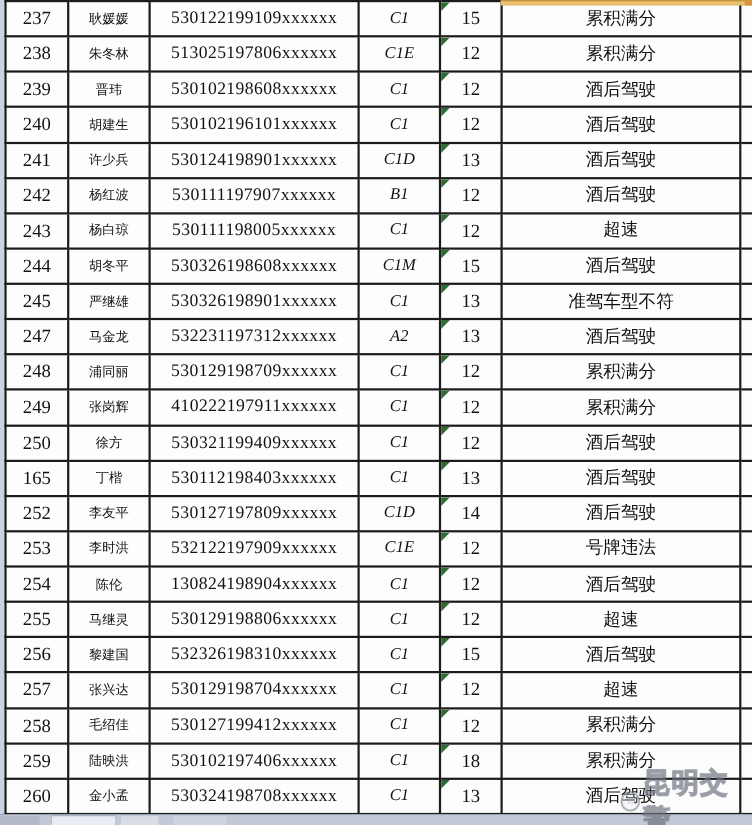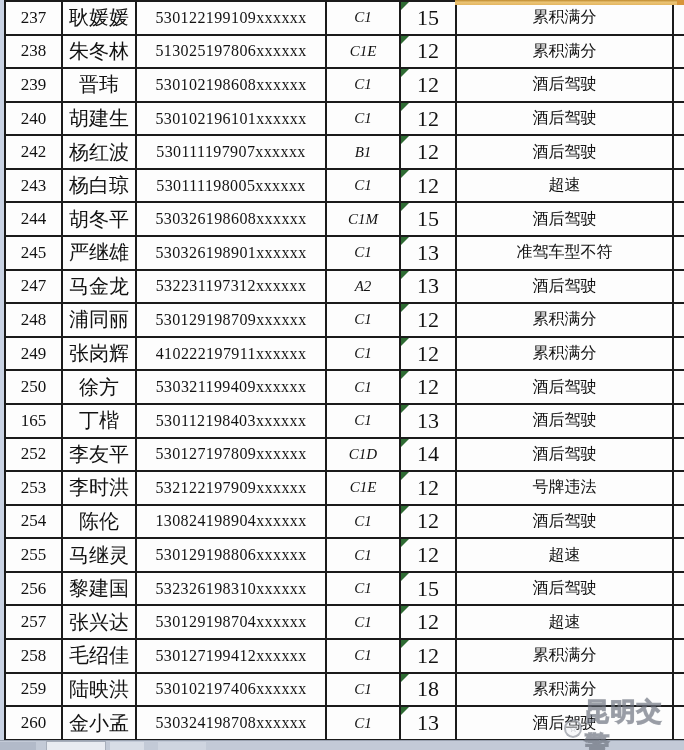--- a/index.html
+++ b/index.html
@@ -22,24 +22,24 @@
     background:#fdfdfd;
   }
   table.grid td{
     border:2px solid #1b1b1b;
     text-align:center;vertical-align:middle;
     color:#121212;
     padding:0;
     overflow:hidden;white-space:nowrap;
   }
   td.c-no{font-size:17px;}
-  td.c-name{font-size:20px;}
+  td.c-name{font-size:12px;}
   td.c-id{font-size:16px;letter-spacing:.4px;margin-top:48px;}
   td.c-lic{font-size:15px;font-style:italic;}
-  td.c-pts{font-size:22px;position:relative;margin-left:27px;}
+  td.c-pts{font-size:17px;position:relative;margin-left:27px;}
   td.c-vio{font-size:16px;}
   td.c-ext{border-right:none;}
   
   .tri{
     position:absolute;left:0;top:0;
     width:0;height:0;
     border-top:8px solid #2e6b33;
     border-right:8px solid transparent;
   }
   
@@ -147,20 +147,32 @@
     <td class="c-id">530102196101xxxxxx</td>
     <td class="c-lic">C1</td>
     <td class="c-pts">
       <span class="tri"></span>
       <span>12</span>
     </td>
     <td class="c-vio">酒后驾驶</td>
     <td class="c-ext"></td>
   </tr>
 
+  <tr>
+    <td class="c-no">241</td>
+    <td class="c-name">许少兵</td>
+    <td class="c-id">530124198901xxxxxx</td>
+    <td class="c-lic">C1D</td>
+    <td class="c-pts">
+      <span class="tri"></span>
+      <span>13</span>
+    </td>
+    <td class="c-vio">酒后驾驶</td>
+    <td class="c-ext"></td>
+  </tr>
 
   <tr>
     <td class="c-no">242</td>
     <td class="c-name">杨红波</td>
     <td class="c-id">530111197907xxxxxx</td>
     <td class="c-lic">B1</td>
     <td class="c-pts">
       <span class="tri"></span>
       <span>12</span>
     </td>

